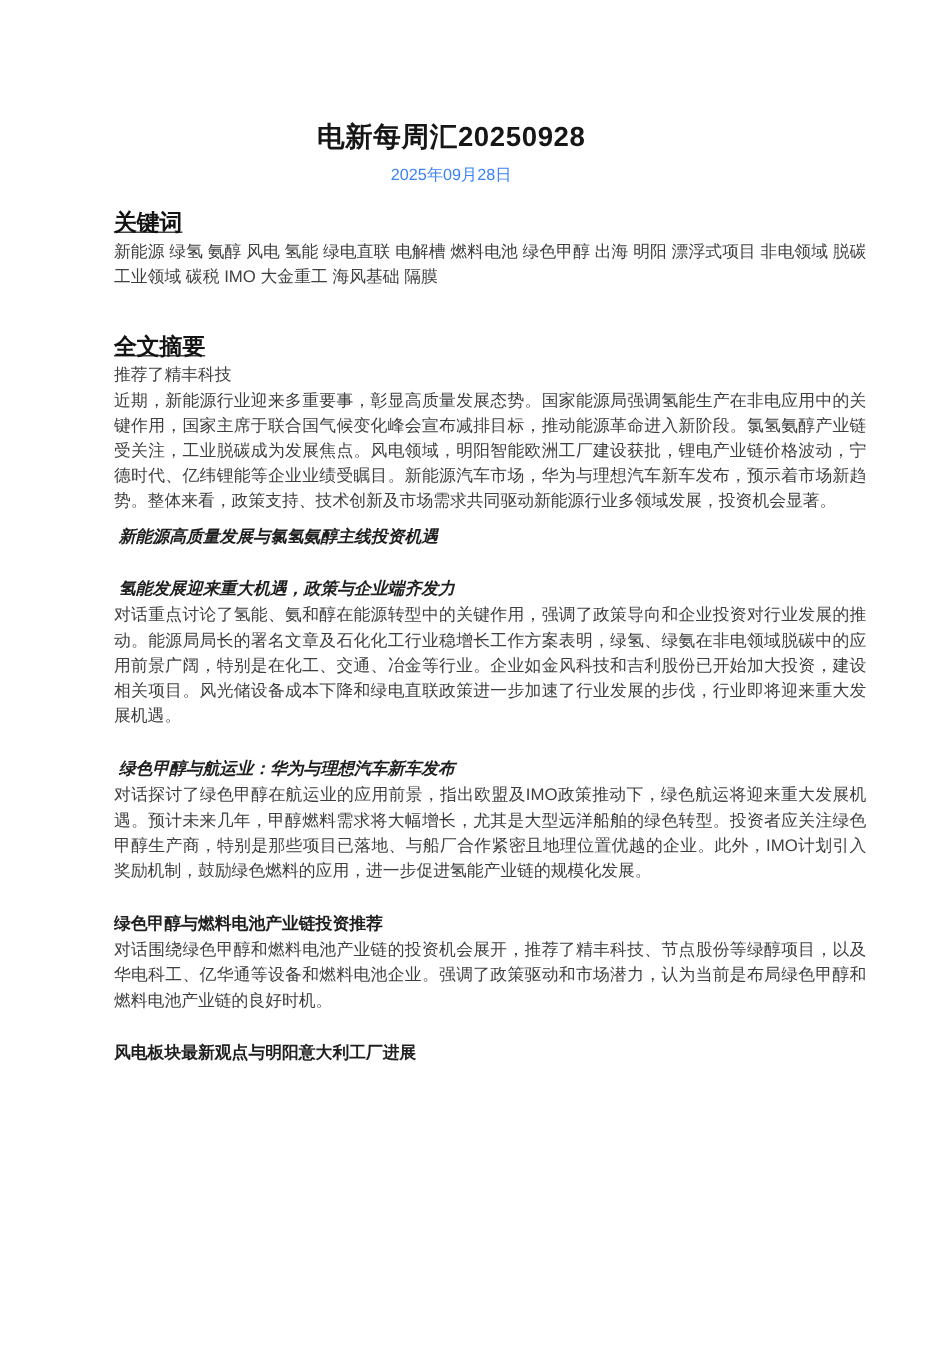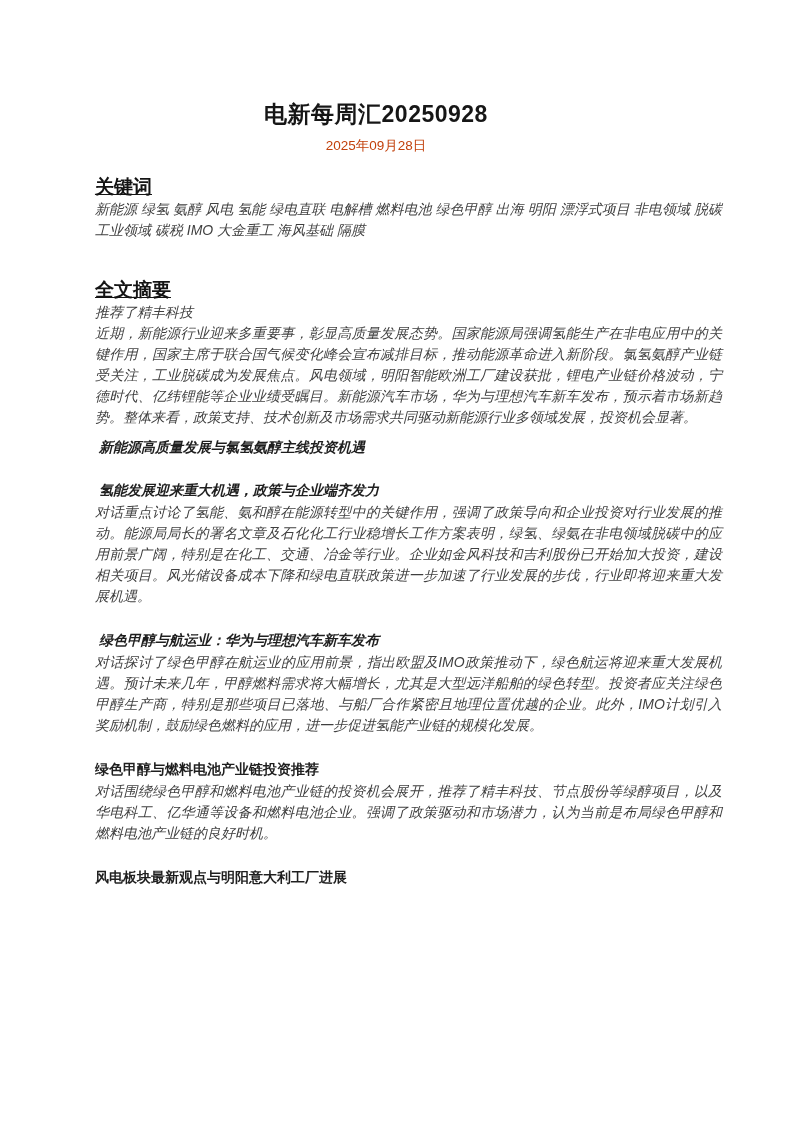--- a/index.html
+++ b/index.html
@@ -30,41 +30,40 @@
     font-size: 23px;
     line-height: 28px;
     font-weight: bold;
     color: #161616;
     letter-spacing: 0.5px;
   }
   .doc-date {
     margin: 9px 0 0 0;
     font-size: 13.5px;
     line-height: 17px;
-    color: #c2410c;
+    color: #3b82f6;
   }
   h2.section-heading {
     margin: 0;
     font-size: 19px;
     line-height: 24px;
     font-weight: bold;
     color: #141414;
     text-decoration: underline;
   }
   #keywords-heading { margin-top: 21px; }
   #summary-heading  { margin-top: 37px; }
   #chapters-heading { margin-top: 14px; }
   p.body-text {
     margin: 0;
     font-size: 14px;
     line-height: 21px;
     color: #3f3f3f;
     text-align: justify;
     width: 627px;
-    font-style: italic;
   }
   .keywords-text {
     margin-top: 9px;
     line-height: 20px;
     text-align: left;
   }
   .analyst {
     margin-top: 7px;
   }
   .chapter-title {

